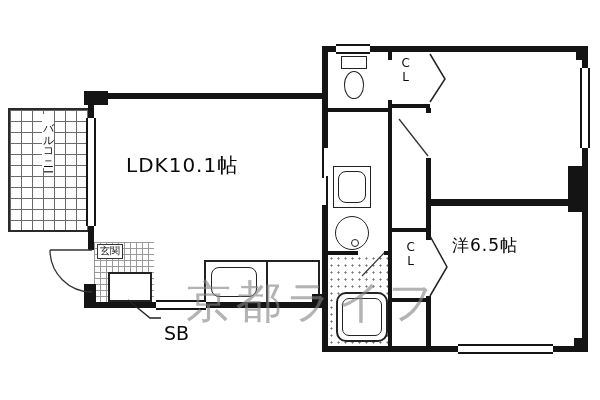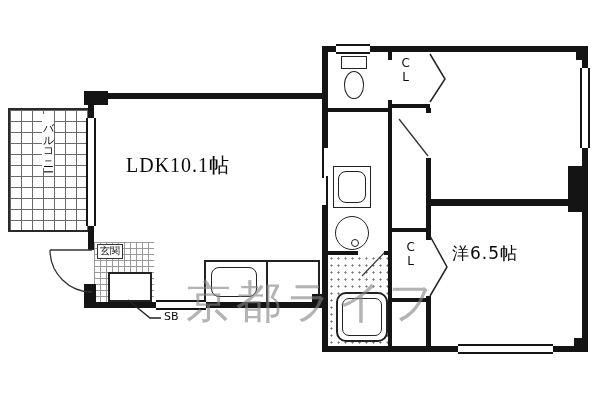--- a/index.html
+++ b/index.html
@@ -106,23 +106,23 @@
   <svg class="overlay" width="600" height="400">
     <path d="M 50 250 A 42 42 0 0 0 92 292" fill="none" stroke="#333" stroke-width="1.3"></path>
     <line x1="92" y1="250" x2="50" y2="250" stroke="#333" stroke-width="1.3"></line>
     <polyline points="430,54 445,79 430,102" fill="none" stroke="#222" stroke-width="1.5"></polyline>
     <polyline points="430,236 447,267 430,296" fill="none" stroke="#222" stroke-width="1.5"></polyline>
     <line x1="428" y1="156" x2="399" y2="119" stroke="#333" stroke-width="1.3"></line>
     <line x1="384" y1="253" x2="362" y2="276" stroke="#333" stroke-width="1.2"></line>
     <polyline points="128,300 150,318 161,318" fill="none" stroke="#222" stroke-width="1.3"></polyline>
   </svg>
 
-  <span class="lbl" style="left:126px;top:155px;font-size:20px;letter-spacing:1px;font-family:Liberation Serif, serif;">LDK10.1帖</span>
-  <span class="lbl" style="left:452px;top:237px;font-size:17px;letter-spacing:1px;margin-top:8px;">洋6.5帖</span>
+  <span class="lbl" style="left:126px;top:155px;font-size:20px;letter-spacing:1px;">LDK10.1帖</span>
+  <span class="lbl" style="left:452px;top:237px;font-size:17px;letter-spacing:1px;">洋6.5帖</span>
   <span class="lbl v-text balcony-label">バルコニー</span>
   <span class="lbl genkan-label">玄関</span>
   <span class="lbl v-text" style="left:399px;top:56px;font-size:12px;">CL</span>
   <span class="lbl v-text" style="left:404px;top:240px;font-size:12px;">CL</span>
-  <span class="lbl" style="left:164px;top:311px;font-size:11px;">SB</span>
+  <span class="lbl" style="left:164px;top:324px;font-size:19px;">SB</span>
 
   <div class="watermark">京都ライフ</div>
 
 </div>
 
 </body></html>

